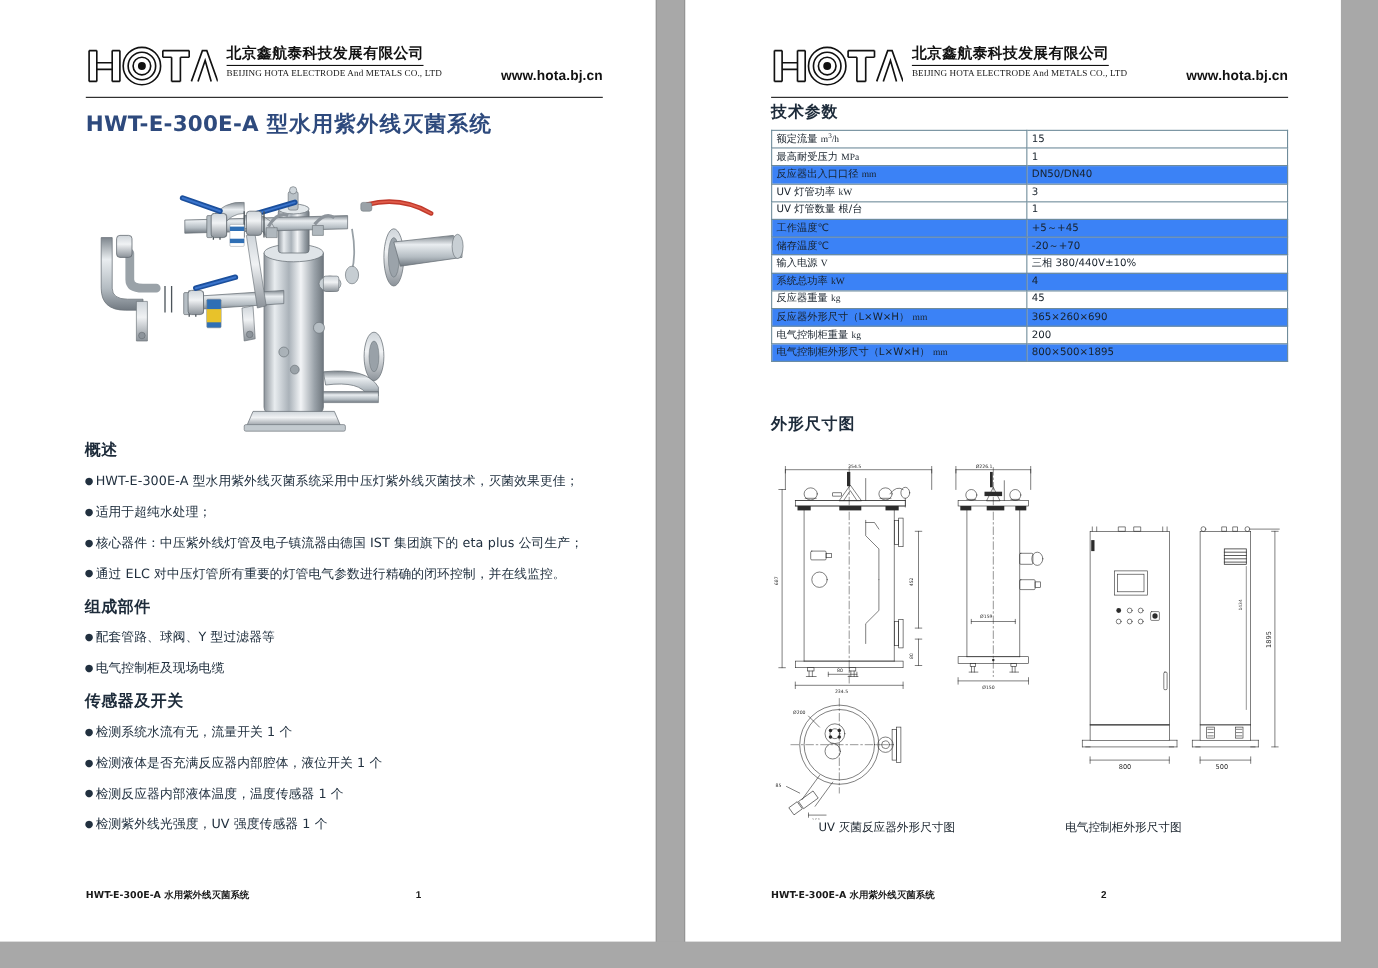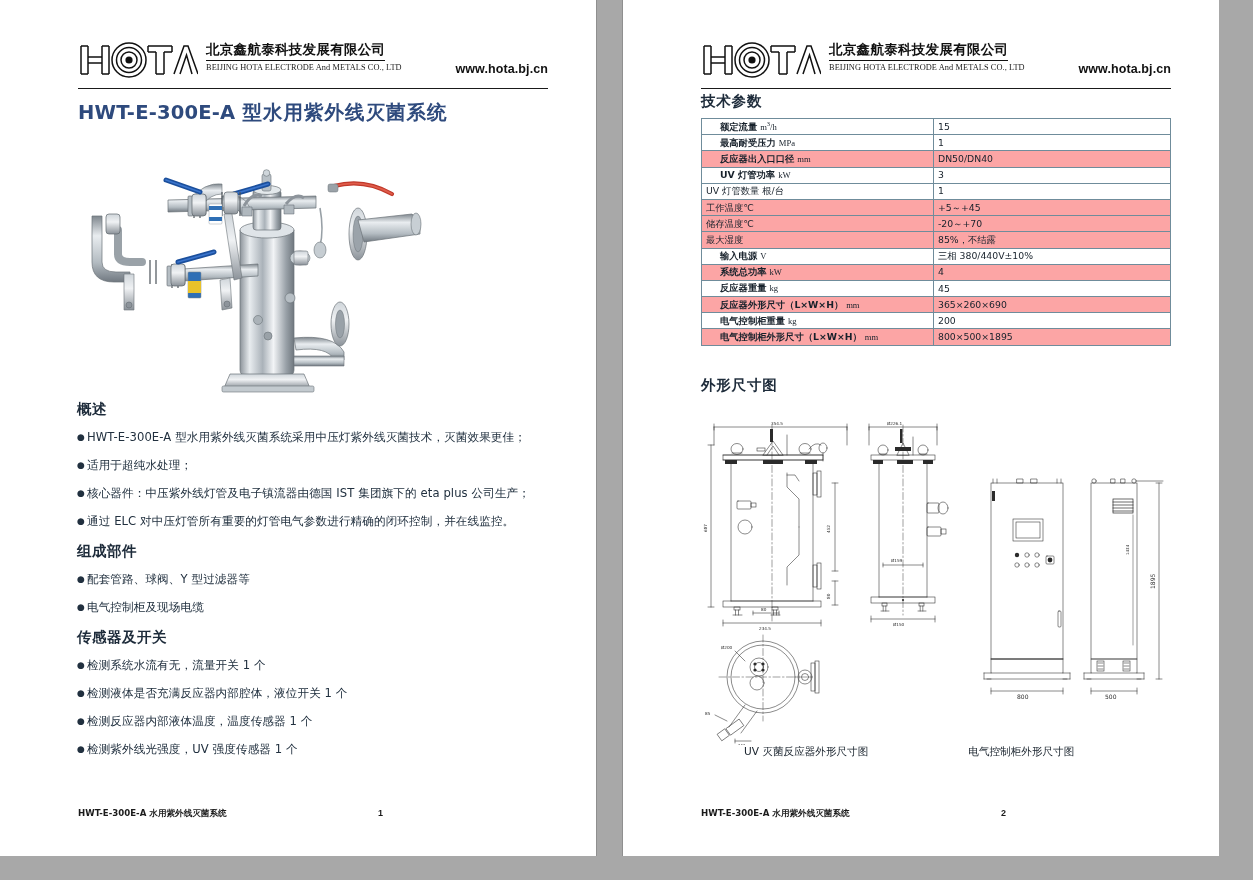--- a/index.html
+++ b/index.html
@@ -66,23 +66,23 @@
   
   .sec-h2 { position: absolute; font-size: 14.5px; font-weight: bold; color: #1d2b3a;
             font-family: "DejaVu Sans", sans-serif; letter-spacing: .8px; }
   .spec-table { position: absolute; left: 78px; top: 118px; width: 470px;
                 border-collapse: collapse; }
   .spec-table tr { height: 16.2px; }
   .spec-table td { border: 1px solid #6f8c9b; font-size: 9.3px; color: #17212b;
                    padding: 0 4px; font-family: "DejaVu Sans", sans-serif;
                    line-height: 1.05; white-space: nowrap; }
   .spec-table td.k { width: 232px; }
-  .spec-table tr.alt td { background: #fca5a5; }
+  .spec-table tr.alt td { background: #3b82f6; }
   .spec-table td .u { font-family: "Liberation Serif", serif; font-size: 8.6px; }
-  .spec-table td .lbl { font-weight: bold; margin-left: 14px; }
+  .spec-table td .lbl { font-weight: normal; }
   sup { font-size: 6.5px; vertical-align: super; }
 
   
   .dwg-wrap { position: absolute; left: 78px; top: 415px; width: 470px; height: 330px; }
   .cap-row { position: absolute; left: 78px; top: 745px; width: 470px;
              display: flex; }
   .cap { font-size: 10.6px; color: #17212b; font-family: "DejaVu Sans", sans-serif;
          white-space: nowrap; }
   .cap.a { margin-left: 43px; }
   .cap.b { margin-left: 100px; }
@@ -335,24 +335,20 @@
             <td>1</td>
           </tr>
           <tr class="alt">
             <td class="k">工作温度℃</td>
             <td>+5～+45</td>
           </tr>
           <tr class="alt">
             <td class="k">储存温度℃</td>
             <td>-20～+70</td>
           </tr>
-          <tr class="alt">
-            <td class="k">最大湿度</td>
-            <td>85%，不结露</td>
-          </tr>
           <tr>
             <td class="k"><span class="lbl">输入电源</span> <span class="u">V</span></td>
             <td>三相 380/440V±10%</td>
           </tr>
           <tr class="alt">
             <td class="k"><span class="lbl">系统总功率</span> <span class="u">kW</span></td>
             <td>4</td>
           </tr>
           <tr>
             <td class="k"><span class="lbl">反应器重量</span> <span class="u">kg</span></td>

